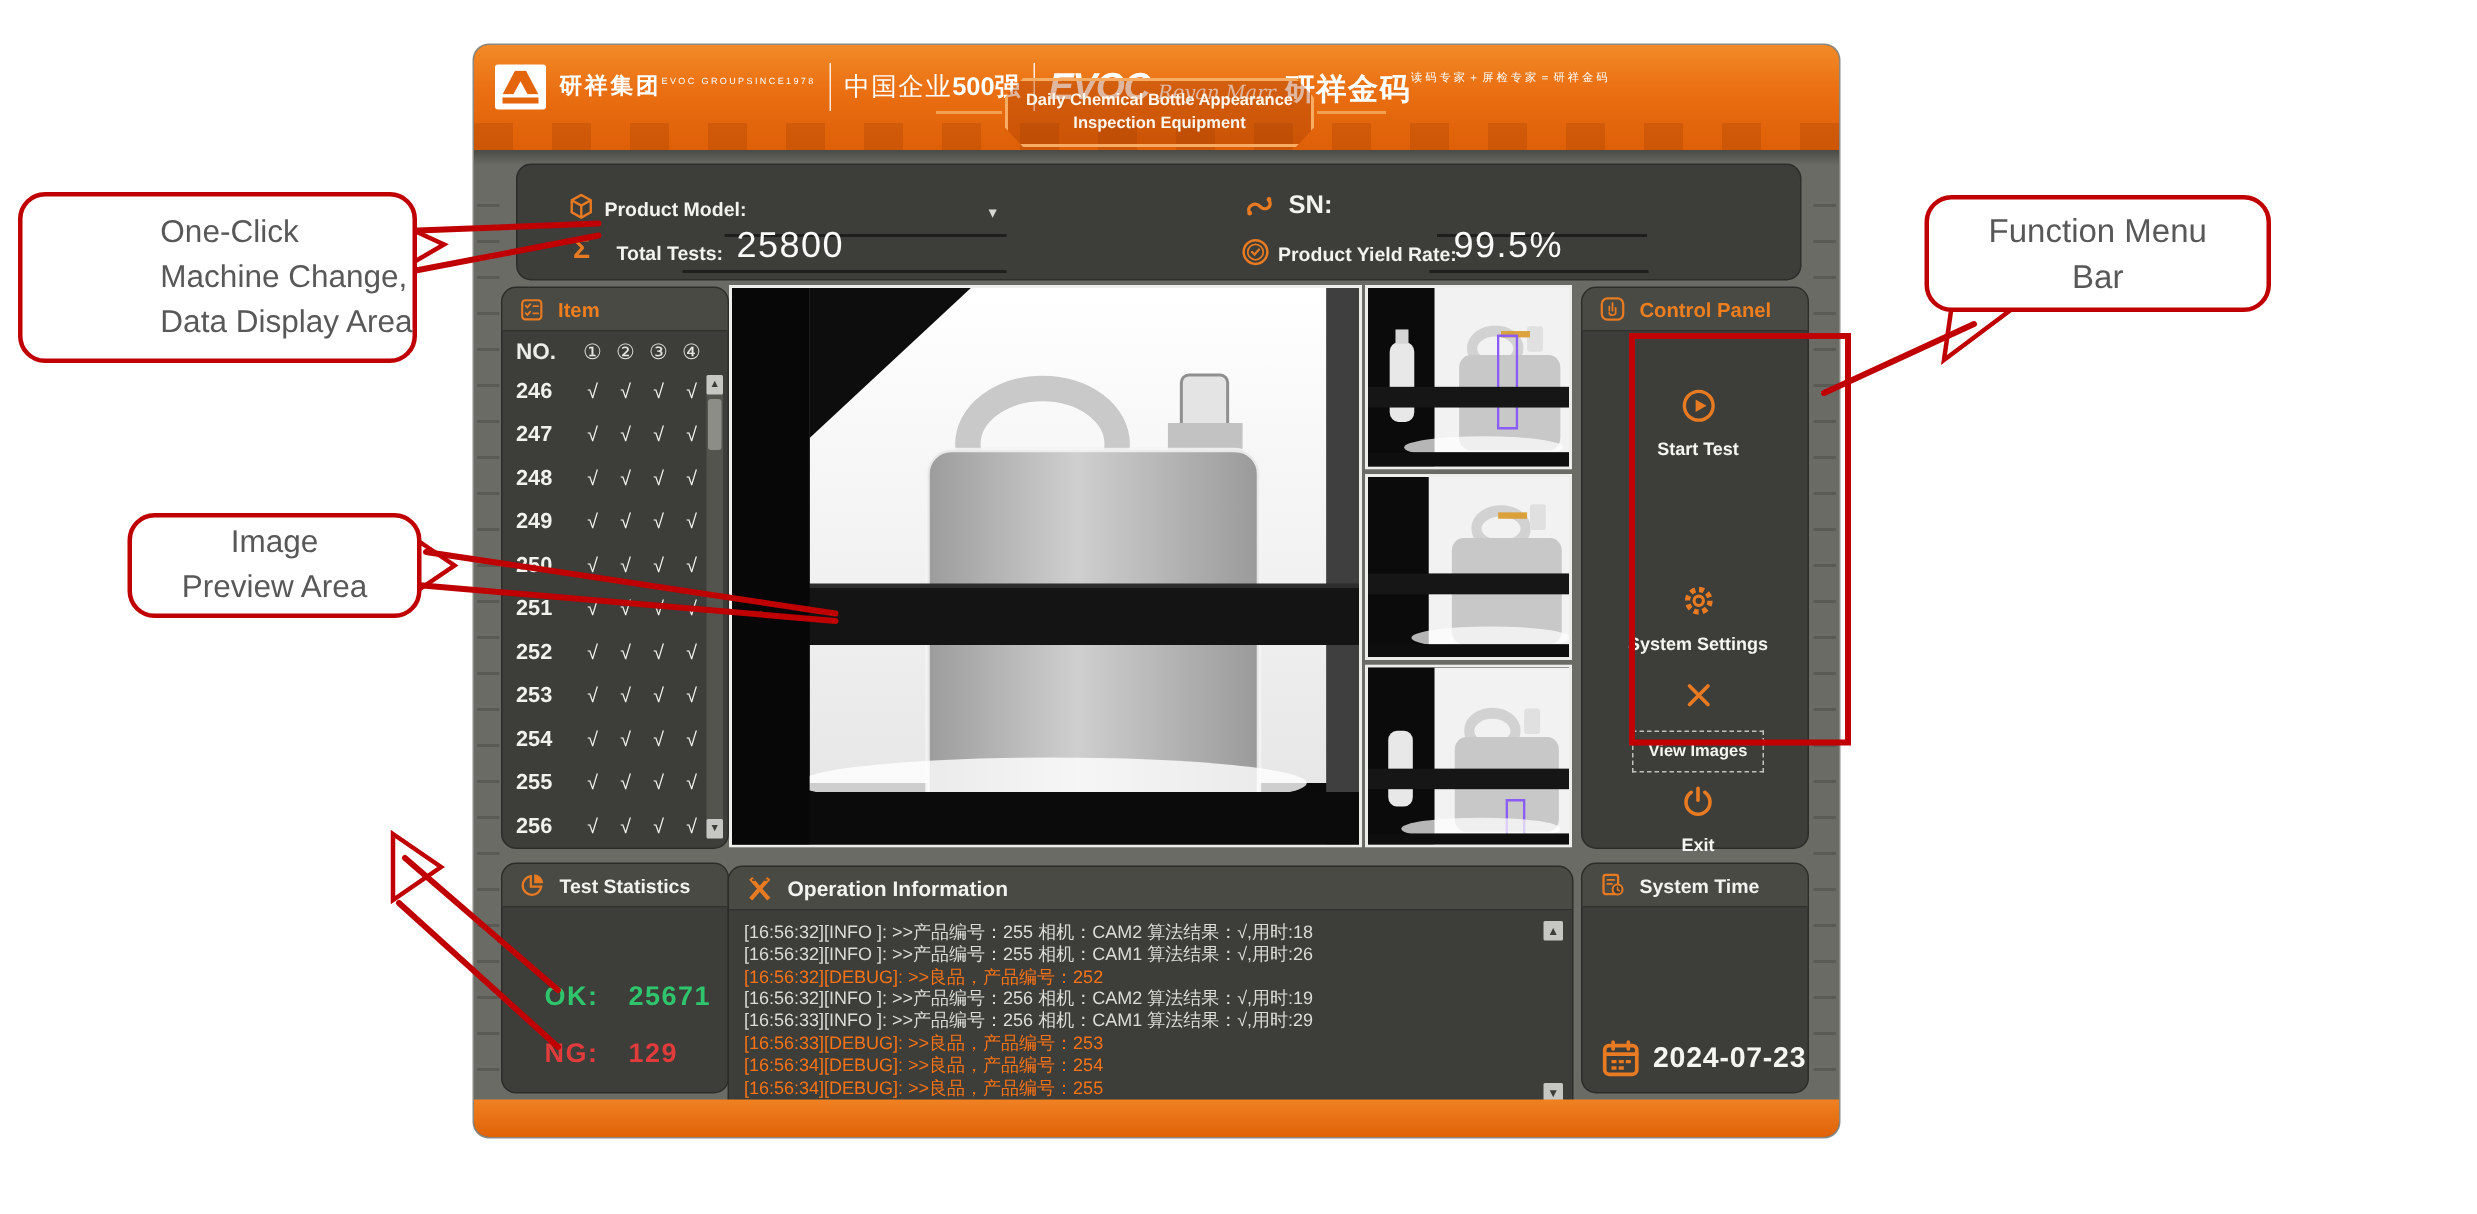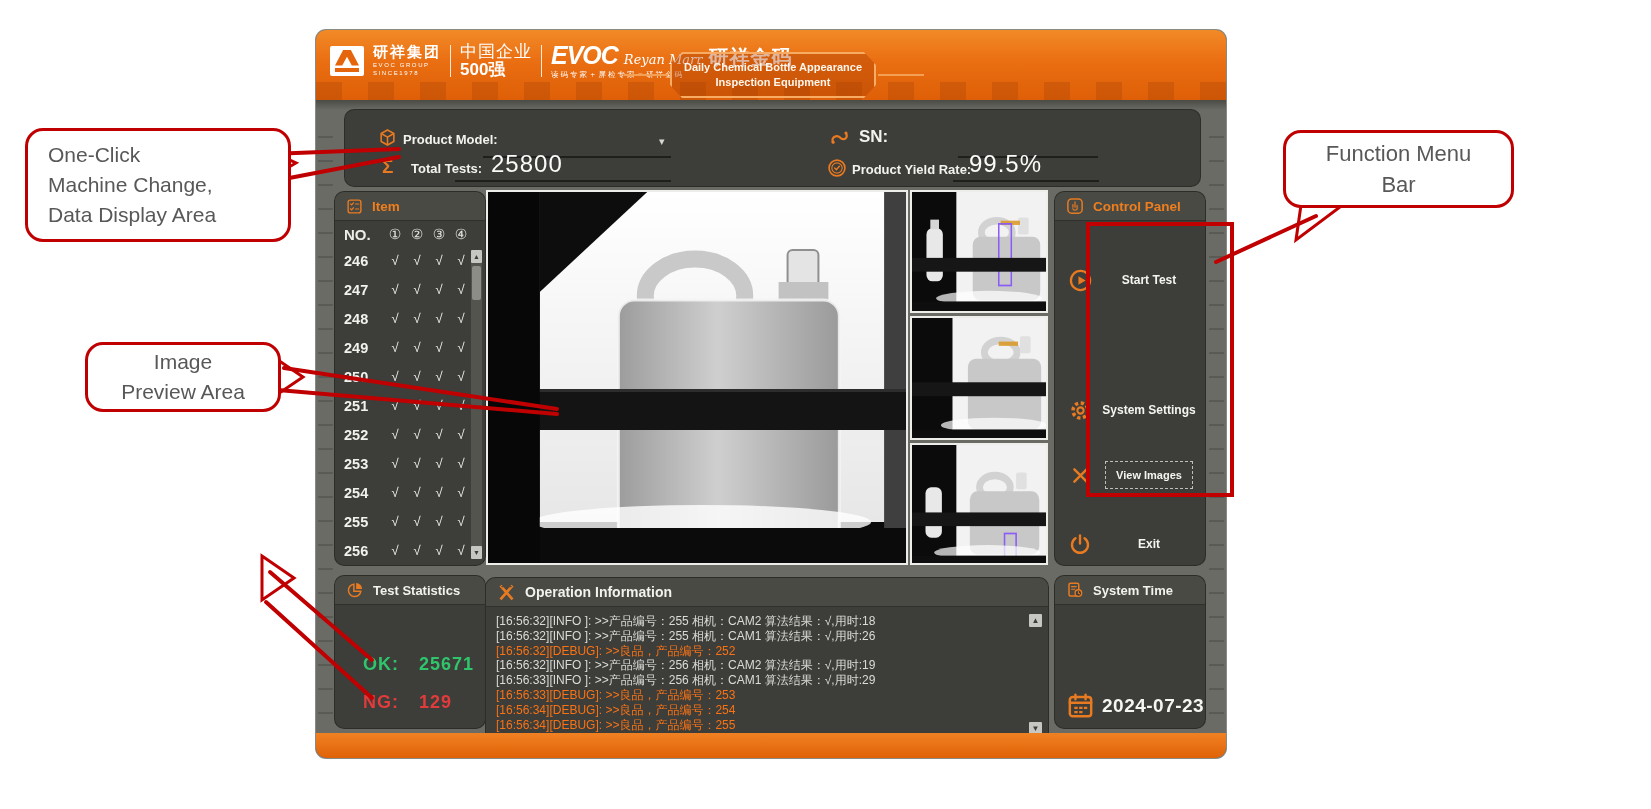--- a/index.html
+++ b/index.html
@@ -11,21 +11,21 @@
           border-radius:10px;overflow:hidden;z-index:1;box-shadow:0 0 0 1px #8a8a85;}
   .hdr{position:absolute;left:0;top:0;width:100%;height:70px;
        background:linear-gradient(180deg,#F28A28 0%,#EA6E12 45%,#DE5F07 100%);}
   .hdr-pattern{position:absolute;left:0;bottom:0;width:100%;height:18px;opacity:.35;
        background:repeating-linear-gradient(90deg,rgba(120,40,0,.5) 0 26px,transparent 26px 52px);}
   .logo-row{position:absolute;left:14px;top:12px;display:flex;align-items:center;gap:9px;color:#fff;}
   .logo-box{width:34px;height:30px;background:#fff;border-radius:2px;position:relative;flex:0 0 auto;}
   .logo-box .lb-inner{position:absolute;left:5px;top:4px;width:24px;height:16px;background:#E4650C;
        clip-path:polygon(0 100%,35% 0,65% 0,100% 100%,70% 100%,50% 45%,30% 100%);}
   .logo-box .lb-bar{position:absolute;left:5px;bottom:4px;width:24px;height:4px;background:#E4650C;}
-  .l-col{display:flex;flex-direction:column;line-height:1.05;}
+  .l-col{display:flex;flex-direction:row;line-height:1.05;}
   .l-cn{font-size:15px;font-weight:bold;letter-spacing:2px;}
   .l-sub{font-size:6px;letter-spacing:1.6px;margin-top:2px;}
   .l-div{width:1px;height:32px;background:rgba(255,255,255,.85);}
   .l-cn2{font-size:17px;letter-spacing:1px;}
   .l-500{font-size:17px;font-weight:bold;}
   .lr-top{display:flex;align-items:baseline;gap:6px;}
   .l-evoc{font-size:25px;font-weight:bold;font-style:italic;letter-spacing:-1px;}
   .l-script{font-family:"DejaVu Serif",serif;font-style:italic;font-size:13px;}
   .l-jinma{font-size:20px;font-weight:bold;letter-spacing:1px;}
   .l-slogan{font-size:7.5px;letter-spacing:2px;margin-top:3px;}
@@ -78,21 +78,21 @@
   
   .mainimg{position:absolute;left:170px;top:160px;width:422px;height:375px;background:#000;
            border:2px solid #EDEDEA;box-sizing:border-box;}
   .mainimg svg{display:block;width:100%;height:100%;}
   .thumb{position:absolute;left:594px;width:138px;background:#000;border:2px solid #EDEDEA;box-sizing:border-box;}
   .th1{top:160px;height:123px;} .th2{top:286px;height:124px;} .th3{top:413px;height:122px;}
   .thumb svg{display:block;width:100%;height:100%;}
 
   
   .p-ctrl{left:739px;top:162px;width:150px;height:373px;}
-  .cp-row{position:absolute;left:8px;right:4px;height:44px;display:flex;align-items:center;cursor:pointer;}
+  .cp-row{position:absolute;left:8px;right:4px;height:44px;display:flex;align-items:center;cursor:pointer;flex-direction:column;}
   .cp-ic{flex:0 0 34px;display:flex;justify-content:center;}
   .cp-lb{flex:1;text-align:center;color:#F4F4F0;font-weight:bold;font-size:12px;}
   .vi-box{border:1px dashed #BFBFBB;padding:7px 10px;color:#F4F4F0;font-weight:bold;font-size:11px;margin:0 auto;}
 
   
   .p-stats{left:19px;top:546px;width:150px;height:152px;}
   .stat{position:absolute;font-size:18px;font-weight:bold;letter-spacing:1px;white-space:nowrap;}
   .ok{color:#2FC56D;} .ng{color:#E23B3B;}
 
   
@@ -107,21 +107,21 @@
   
   .p-time{left:739px;top:546px;width:150px;height:152px;}
   .date-row{position:absolute;left:12px;top:116px;display:flex;align-items:center;gap:8px;}
   .date-txt{color:#F5F5F1;font-size:19px;font-weight:bold;letter-spacing:.5px;}
 
   
   .redrect{position:absolute;left:1086px;top:222px;width:140px;height:267px;border:4px solid #C10000;z-index:4;}
   .ann-svg{position:absolute;left:0;top:0;width:1651px;height:809px;z-index:5;pointer-events:none;}
   .callout{position:absolute;background:#fff;border:3px solid #C00000;border-radius:18px;z-index:6;
            color:#585858;font-size:21px;line-height:30px;display:flex;flex-direction:column;justify-content:center;}
-  .c1{left:25px;top:128px;width:240px;height:108px;padding-left:20px;}
+  .c1{left:12px;top:128px;width:240px;height:108px;padding-left:20px;align-items:flex-end;}
   .c2{left:85px;top:342px;width:190px;height:64px;text-align:center;}
   .c3{left:85px;top:518px;width:180px;height:140px;padding-left:20px;}
   .c4{left:1283px;top:130px;width:225px;height:72px;text-align:center;font-size:22px;line-height:31px;}
 </style>
 </head>
 <body>
 
 <div class="app">
 
   <div class="window">

